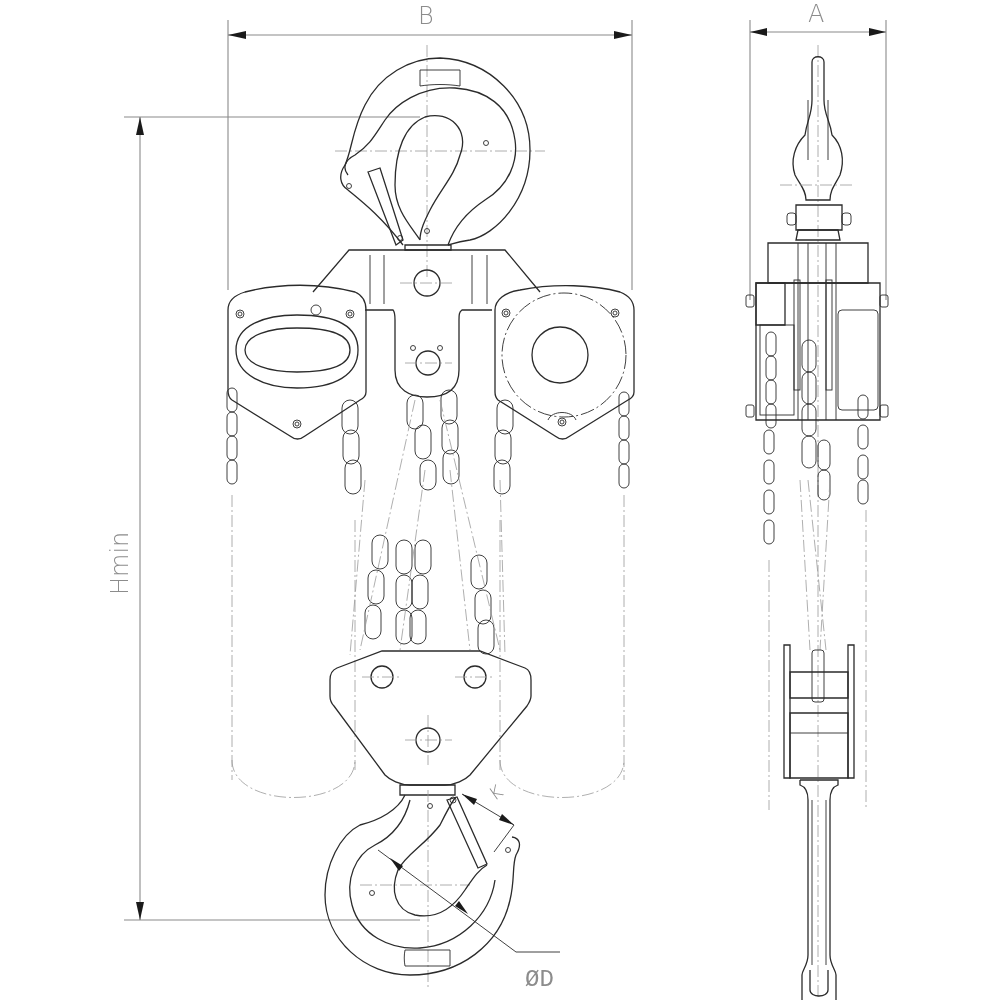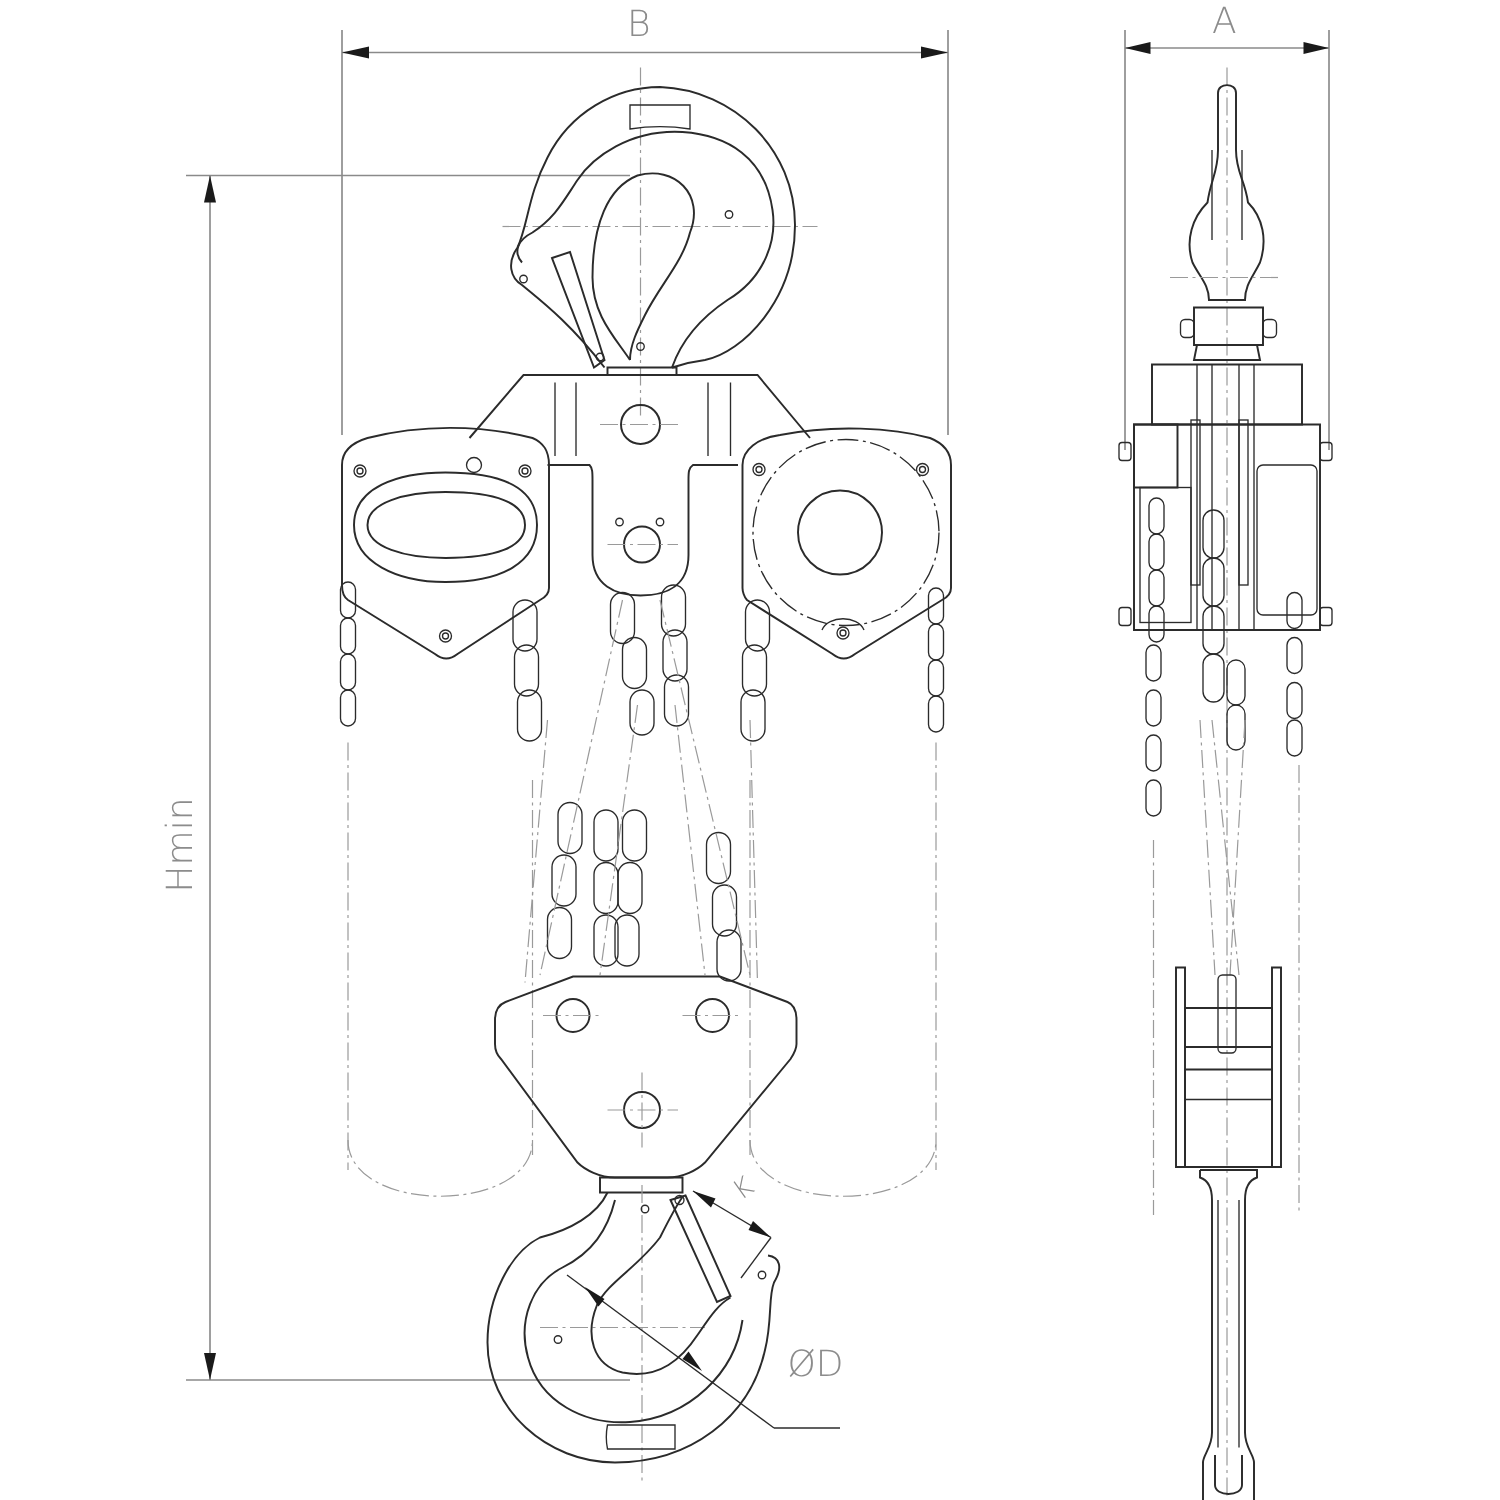--- a/index.html
+++ b/index.html
@@ -271,13 +271,13 @@
     <path class="ln" d="M810,970 L810,990 C810,998 828,998 828,990 L828,970"></path>
     <line class="thin" x1="812" y1="800" x2="812" y2="965"></line>
     <line class="thin" x1="826" y1="800" x2="826" y2="965"></line>
   </g>
 </svg>
 
 <div class="lbl" style="left:418px; top:4px;">B</div>
 <div class="lbl" style="left:808px; top:2px;">A</div>
 <div class="lbl lbl-h" style="left:90px; top:553px; width:60px; text-align:center;">Hmin</div>
 <div class="lbl lbl-k" style="left:490px; top:784px;">K</div>
-<div class="lbl" style="left:525px; top:897px;">ØD</div>
+<div class="lbl" style="left:525px; top:968px;font-family:Liberation Mono, monospace;">ØD</div>
 
 </body></html>

